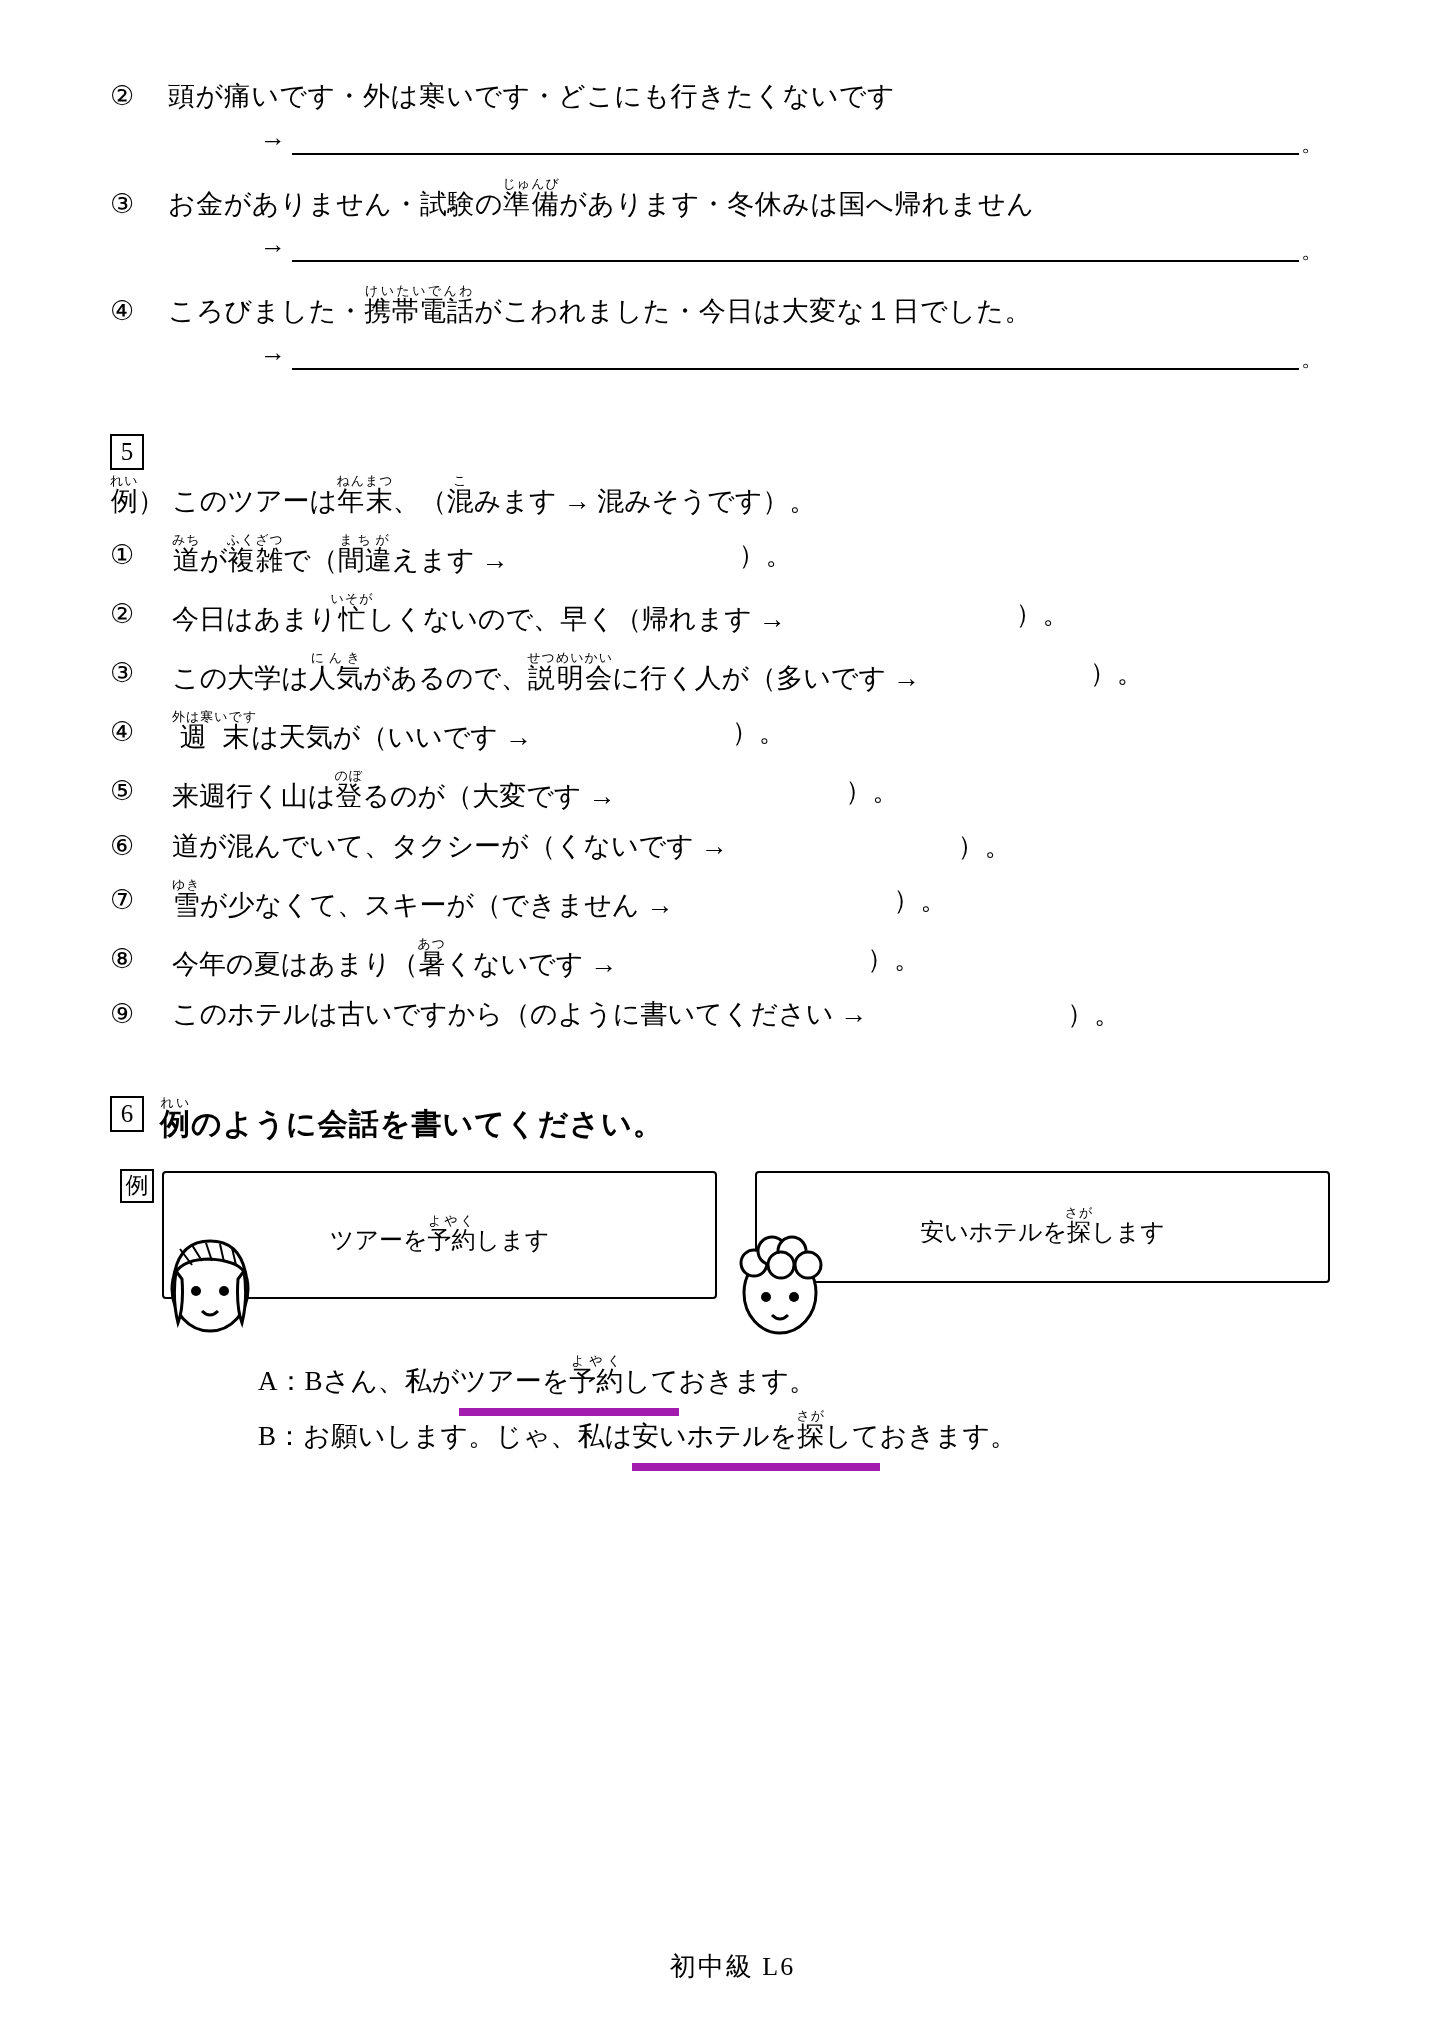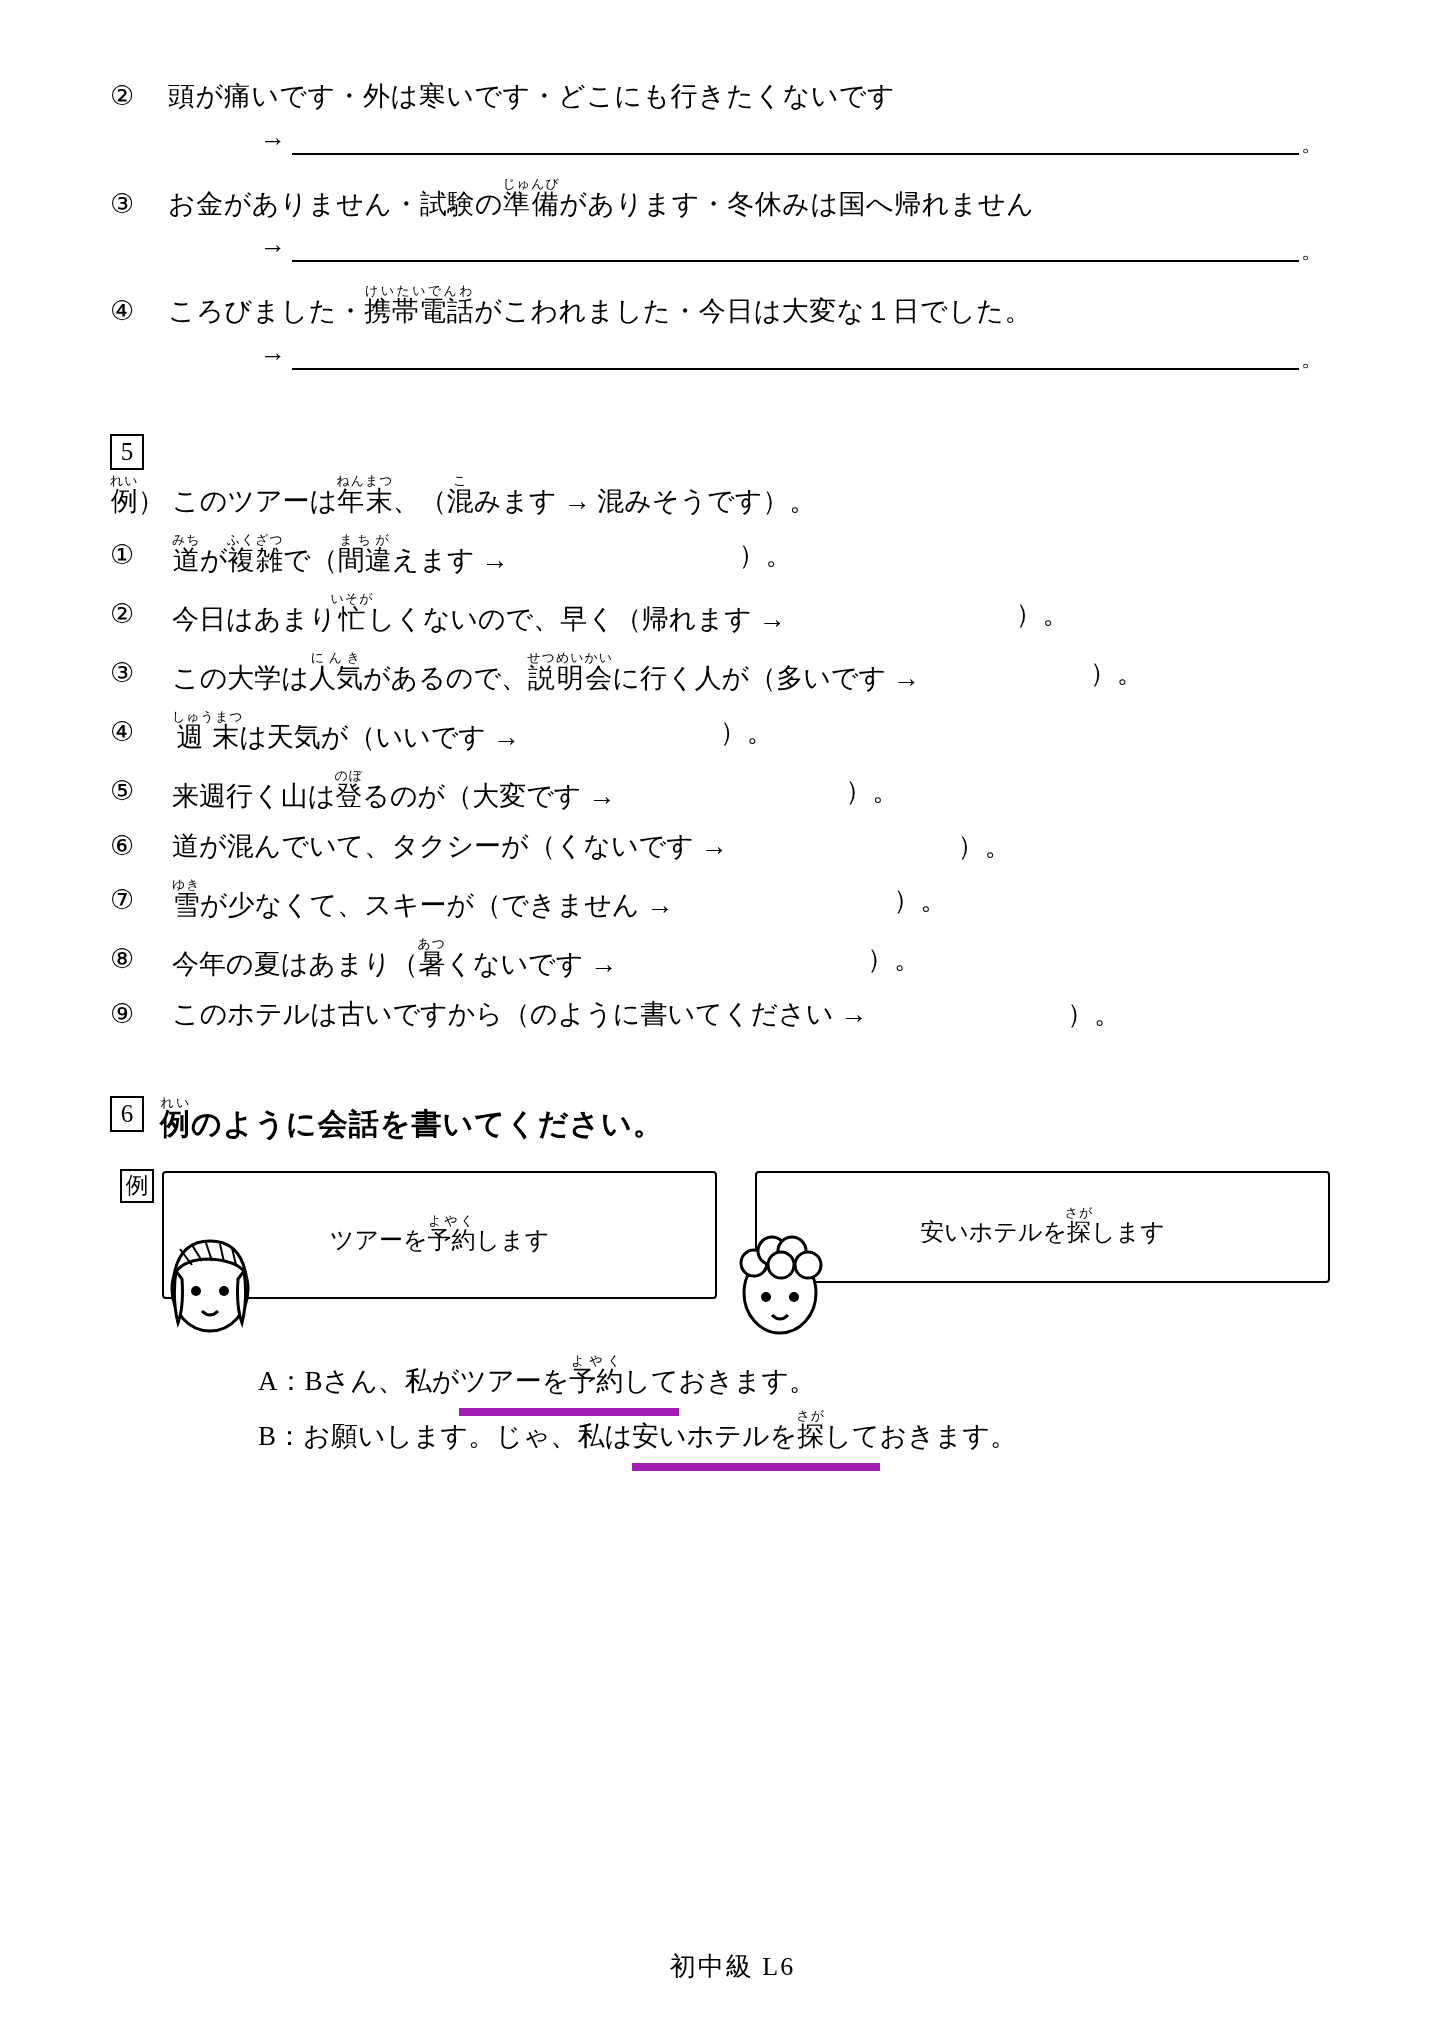--- a/index.html
+++ b/index.html
@@ -220,21 +220,21 @@
           <span>）。</span>
         </div>
         <div class="q5row">
           <span class="num">③</span>
           <span class="q5text">この大学は<ruby>人気<rt>にんき</rt></ruby>があるので、<ruby>説明会<rt>せつめいかい</rt></ruby>に行く人が（多いです →</span>
           <span class="blank-inline" style="display:inline-block;width:170px;"></span>
           <span>）。</span>
         </div>
         <div class="q5row">
           <span class="num">④</span>
-          <span class="q5text"><ruby>週末<rt>しゅうまつ</rt></ruby>は天気が（いいです →</span>
+          <span class="q5text"><ruby>週末<rt>外は寒いです</rt></ruby>は天気が（いいです →</span>
           <span class="blank-inline" style="display:inline-block;width:200px;"></span>
           <span>）。</span>
         </div>
         <div class="q5row">
           <span class="num">⑤</span>
           <span class="q5text">来週行く山は<ruby>登<rt>のぼ</rt></ruby>るのが（大変です →</span>
           <span class="blank-inline" style="display:inline-block;width:230px;"></span>
           <span>）。</span>
         </div>
         <div class="q5row">

